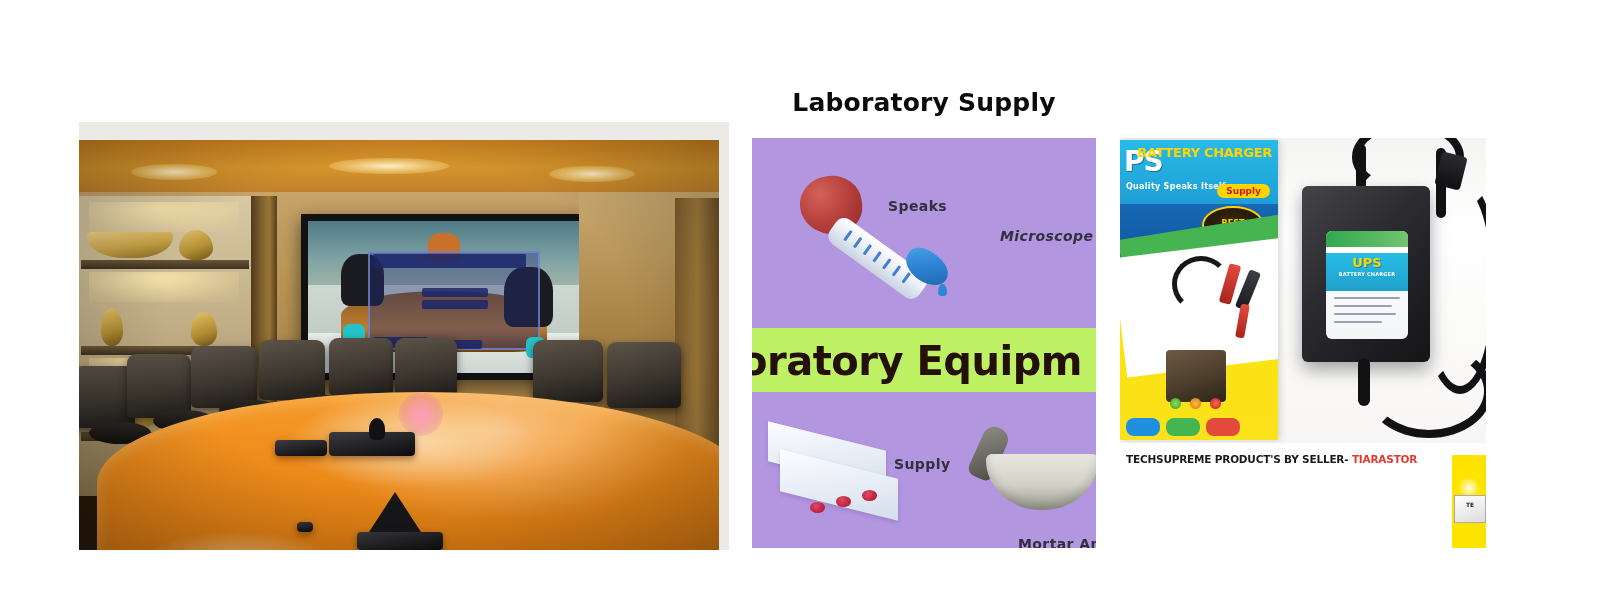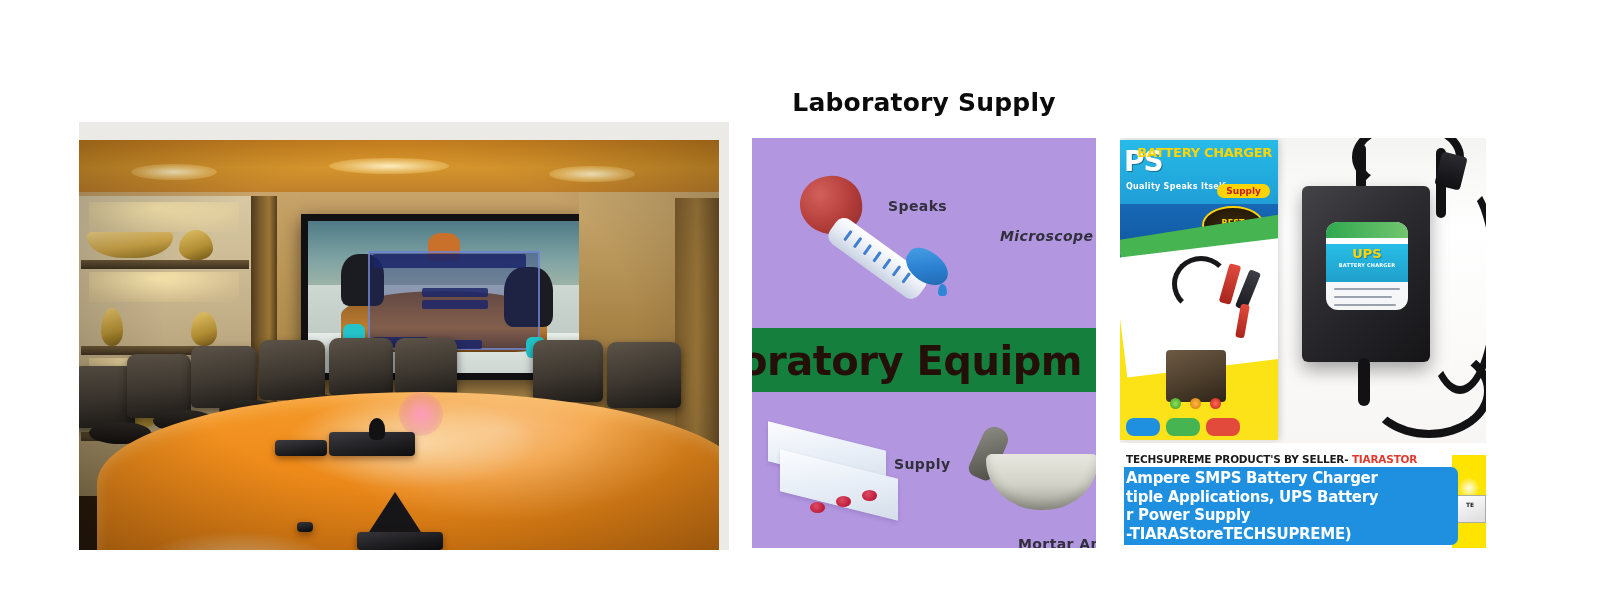--- a/index.html
+++ b/index.html
@@ -206,21 +206,21 @@
 
   
   #panel-laboratory { left: 752px; top: 88px; width: 344px; height: 460px; }
   #panel-laboratory .panel-title { left: 0; width: 344px; }
   #panel-laboratory .panel-figure {
     left: 0; top: 50px; width: 344px; height: 410px;
     background: #b296e0;
   }
   .lab-band {
     position: absolute; left: 0; width: 100%;
-    background: #15803d;
+    background: #bef264;
     padding-left: 24px;
   }
   .lab-band-text {
     position: absolute;
     white-space: nowrap;
     font-size: 40px;
     font-weight: 700;
     color: #241008;
     font-family: "DejaVu Sans", "Liberation Sans", sans-serif;
     letter-spacing: -.5px;
@@ -402,23 +402,23 @@
     text-align: center; line-height: 1.5;
   }
   
   .inv-adapter {
     position: absolute; left: 182px; top: 48px; width: 128px; height: 176px;
     background: linear-gradient(135deg, #434348 0%, #2c2c31 40%, #151518 100%);
     border-radius: 6px;
     box-shadow: 0 8px 18px rgba(0,0,0,.35);
   }
   .inv-adapter-label {
-    position: absolute; left: 24px; top: 36px; width: 82px; height: 88px;
+    position: absolute; left: 24px; top: 45px; width: 82px; height: 108px;
     background: linear-gradient(180deg, #ffffff 0%, #f3f5f7 100%);
-    border-radius: 12px;
+    border-radius: 6px;
     overflow: hidden;
   }
   .inv-label-green {
     position: absolute; left: 0; top: 0; width: 100%; height: 16px;
     background: linear-gradient(90deg, #2fa84f 0%, #72c56f 100%);
   }
   .inv-label-cyan {
     position: absolute; left: 0; top: 22px; width: 100%; height: 38px;
     background: linear-gradient(180deg, #28bde6 0%, #1fa0cc 100%);
   }
@@ -685,23 +685,17 @@
         </div>
         <div class="inv-desc-thumb">
           <div class="inv-desc-thumb-txt">TE</div>
         </div>
 
         <div class="inv-seller-line">
           <span>TECHSUPREME PRODUCT'S BY SELLER-</span>
           <span class="inv-seller-name">TIARASTOR</span>
         </div>
 
-        <div class="inv-blue-banner">
-          <div class="inv-banner-line">Ampere SMPS Battery Charger</div>
-          <div class="inv-banner-line">tiple Applications, UPS Battery</div>
-          <div class="inv-banner-line">r Power Supply</div>
-          <div class="inv-banner-line">-TIARAStoreTECHSUPREME)</div>
-        </div>
       </div>
     </div>
   </div>
 
 </div>
 
 </body></html>

